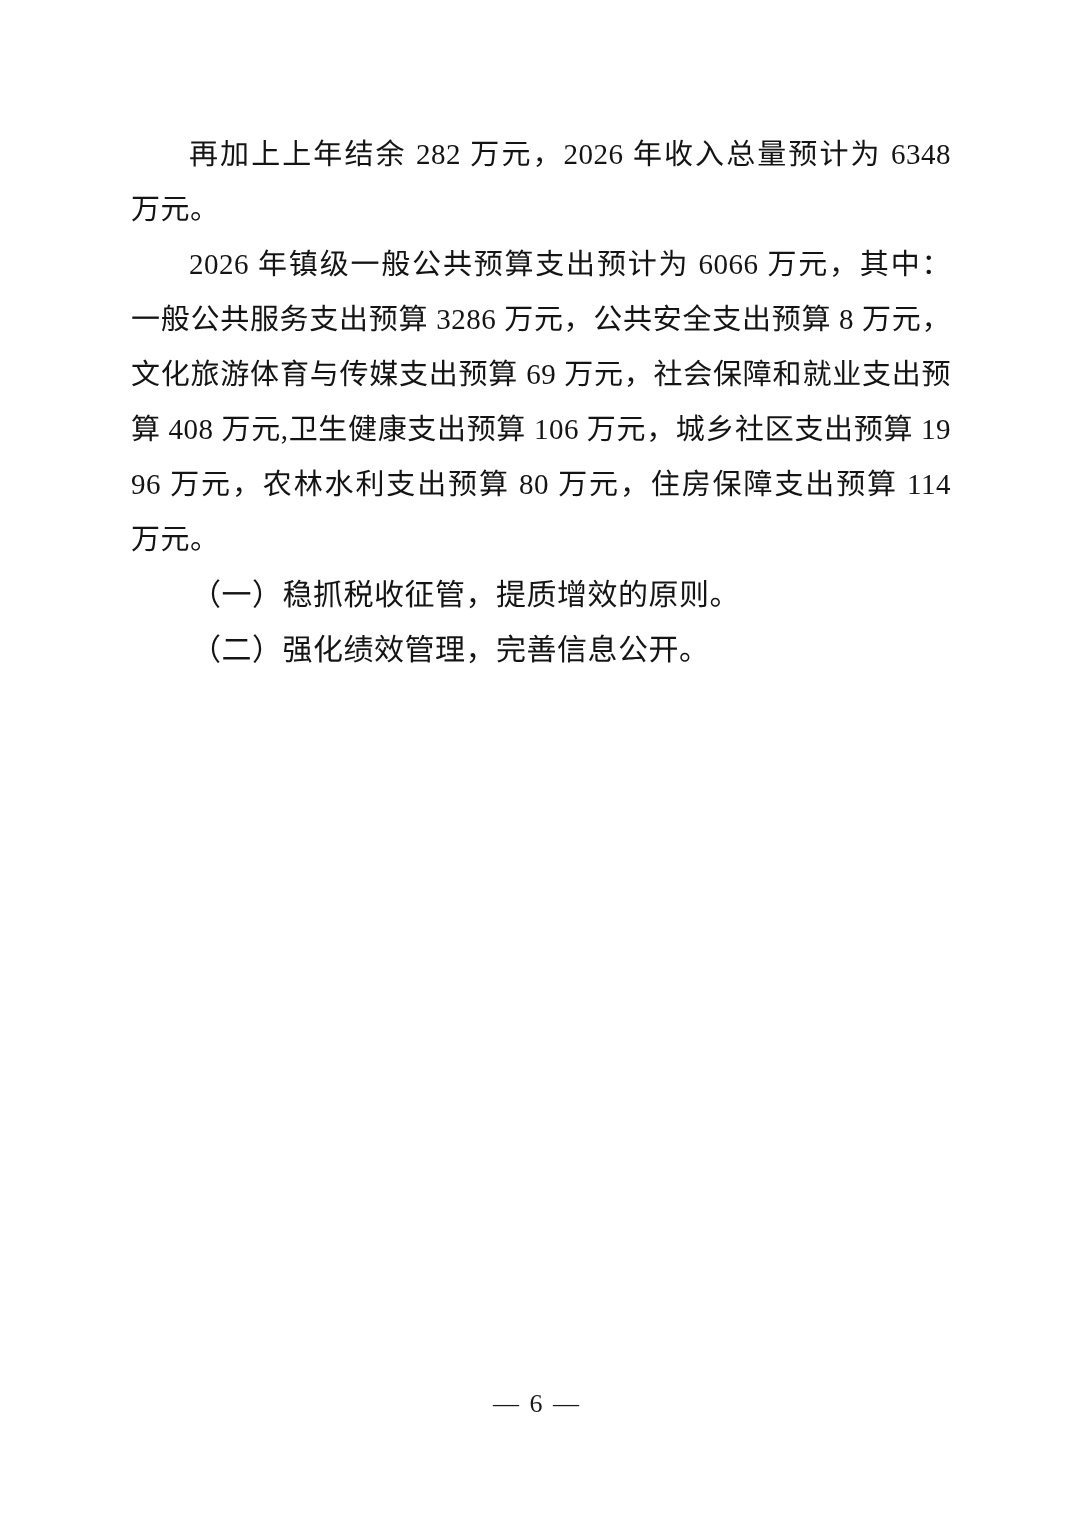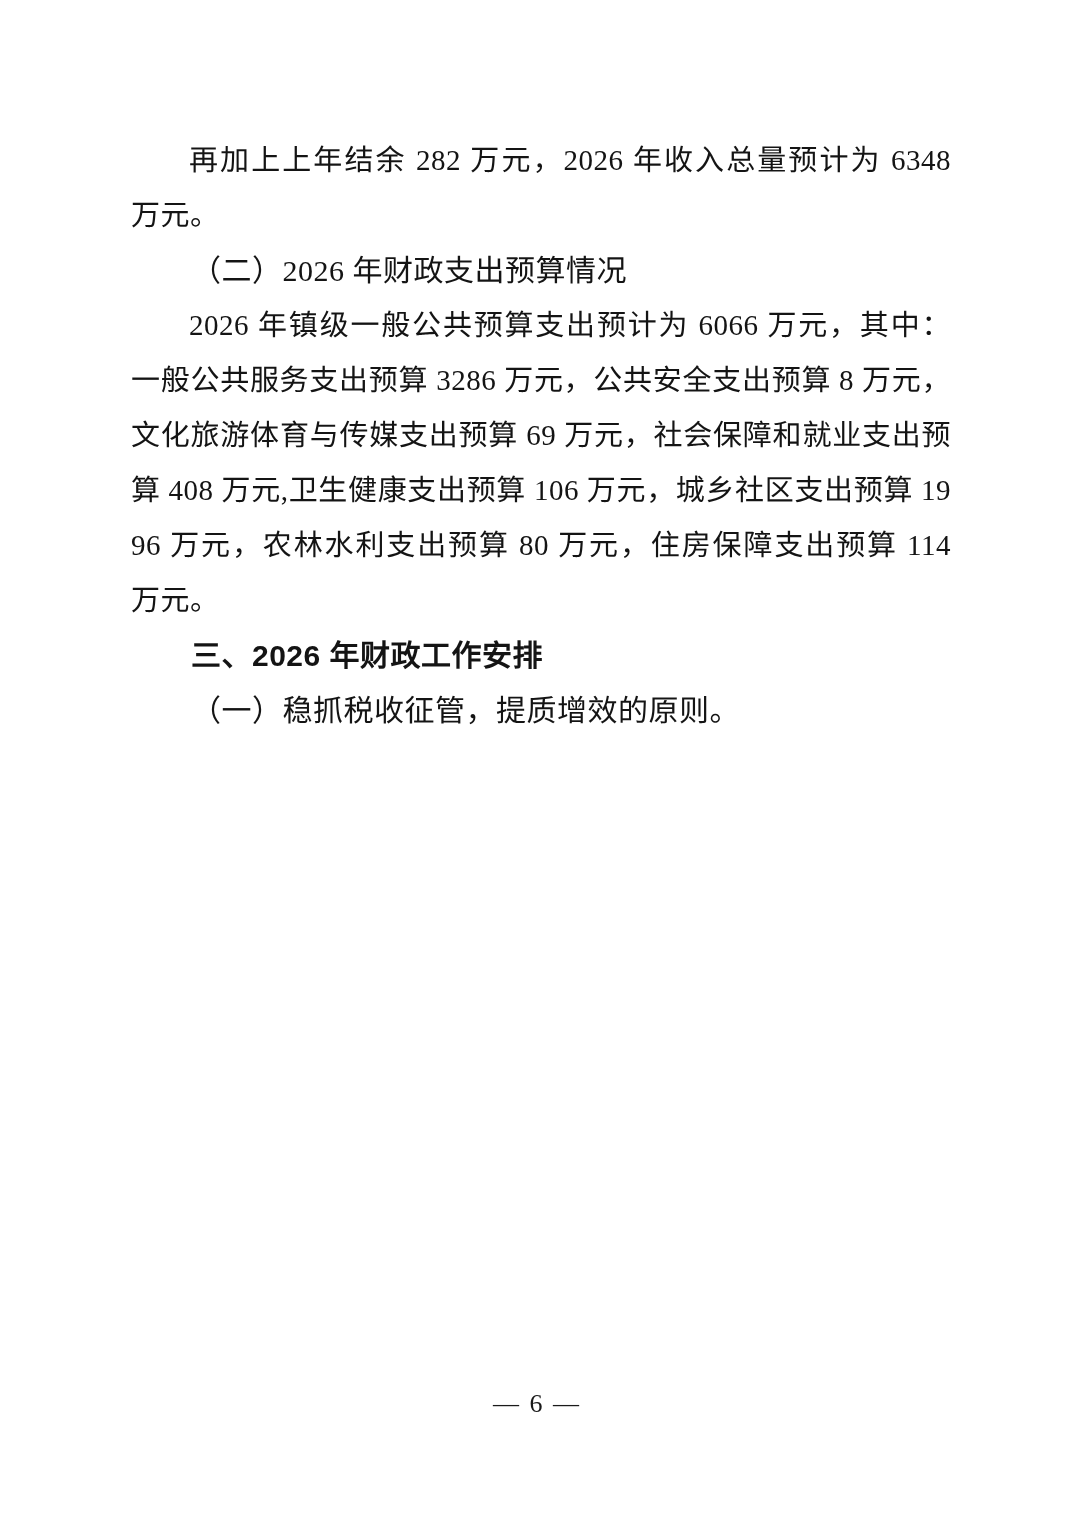--- a/index.html
+++ b/index.html
@@ -12,21 +12,21 @@
     width: 1074px;
     height: 1520px;
     background: #ffffff;
     overflow: hidden;
     color: #141414;
     font-family: "Liberation Serif", "DejaVu Serif", serif;
   }
   .doc-body {
     position: absolute;
     left: 131px;
-    top: 133px;
+    top: 127px;
     width: 820px;
   }
   .para {
     margin: 0;
     font-size: 29px;
     line-height: 55px;
     text-align: justify;
     text-indent: 2em;
     letter-spacing: 0.5px;
     word-break: break-all;
@@ -51,20 +51,19 @@
     color: #1a1a1a;
     letter-spacing: 2px;
   }
 </style>
 </head>
 <body>
 
 <div class="page">
   <div class="doc-body">
     <p class="para">再加上上年结余 282 万元，2026 年收入总量预计为 6348 万元。</p>
-    <p class="para h-kai">（二）2026 年财政支出预算情况</p>
     <p class="para">2026 年镇级一般公共预算支出预计为 6066 万元，其中：一般公共服务支出预算 3286 万元，公共安全支出预算 8 万元，文化旅游体育与传媒支出预算 69 万元，社会保障和就业支出预算 408 万元,卫生健康支出预算 106 万元，城乡社区支出预算 1996 万元，农林水利支出预算 80 万元，住房保障支出预算 114 万元。</p>
-    <p class="para h-bold">三、2026 年财政工作安排</p>
     <p class="para h-kai">（一）稳抓税收征管，提质增效的原则。</p>
+    <p class="para h-kai">（二）强化绩效管理，完善信息公开。</p>
   </div>
 
   <div class="page-footer">— 6 —</div>
 </div>
 
 </body></html>

